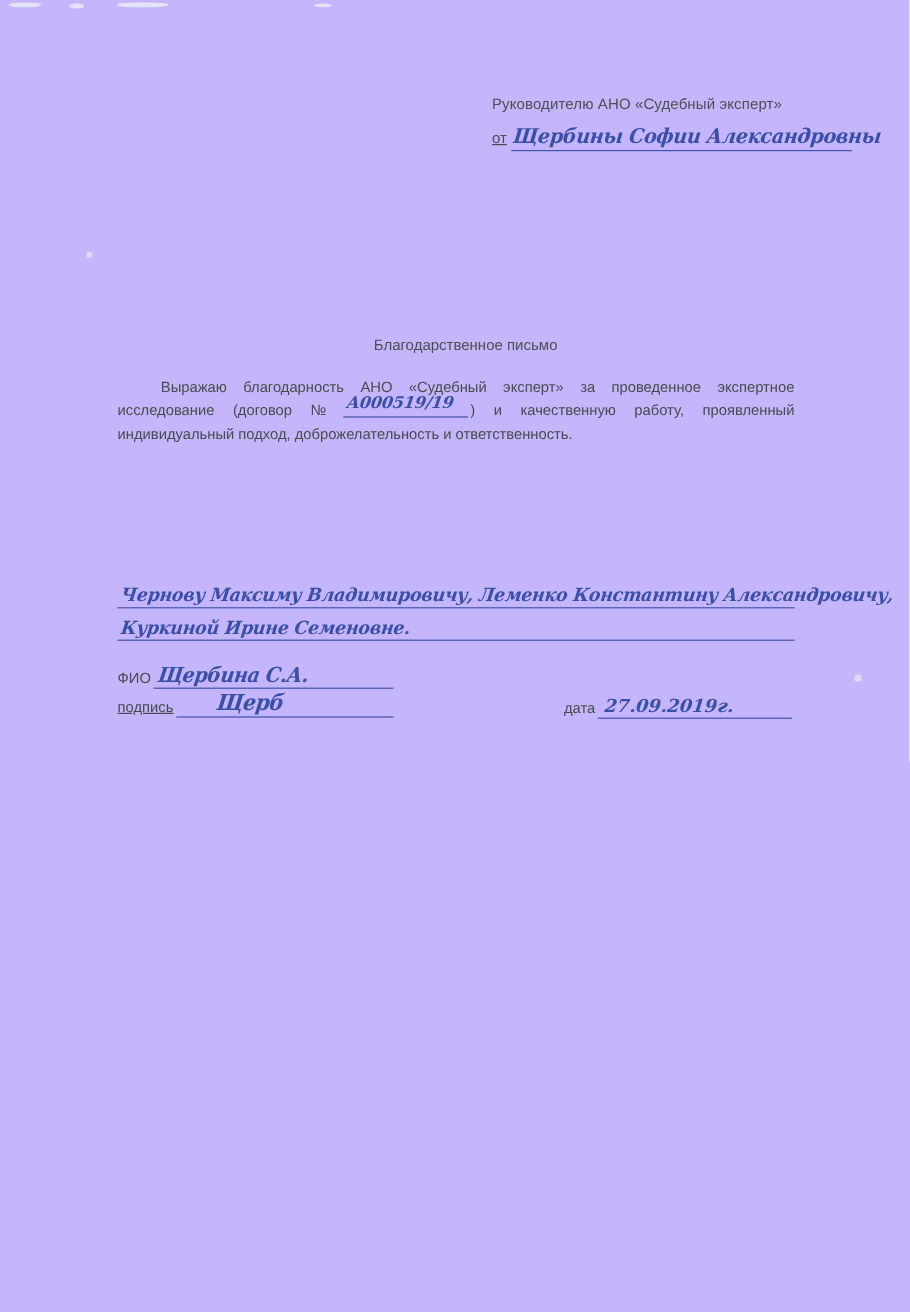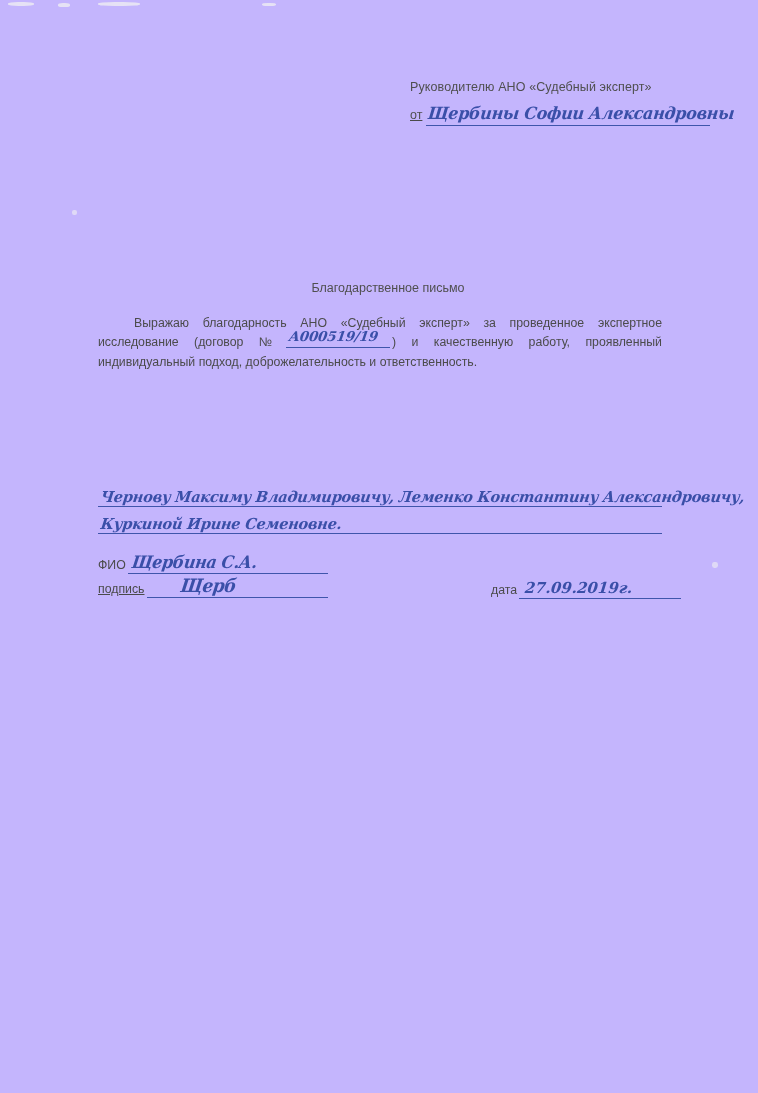--- a/index.html
+++ b/index.html
@@ -189,21 +189,21 @@
     font-size: 16px;
     letter-spacing: -0.4px;
     transform: skewX(-8deg) scaleY(1.08);
   }
   .fio-fill .hand { left: 4px; }
   .podpis-fill .hand { left: 34px; font-size: 17px; }
 
   
   .date-block {
     position: absolute;
-    left: 491px;
+    left: 470px;
     top: 578px;
     width: 190px;
   }
   .date-row {
     display: flex;
     align-items: flex-end;
     gap: 2px;
     height: 21px;
   }
   .date-fill {

